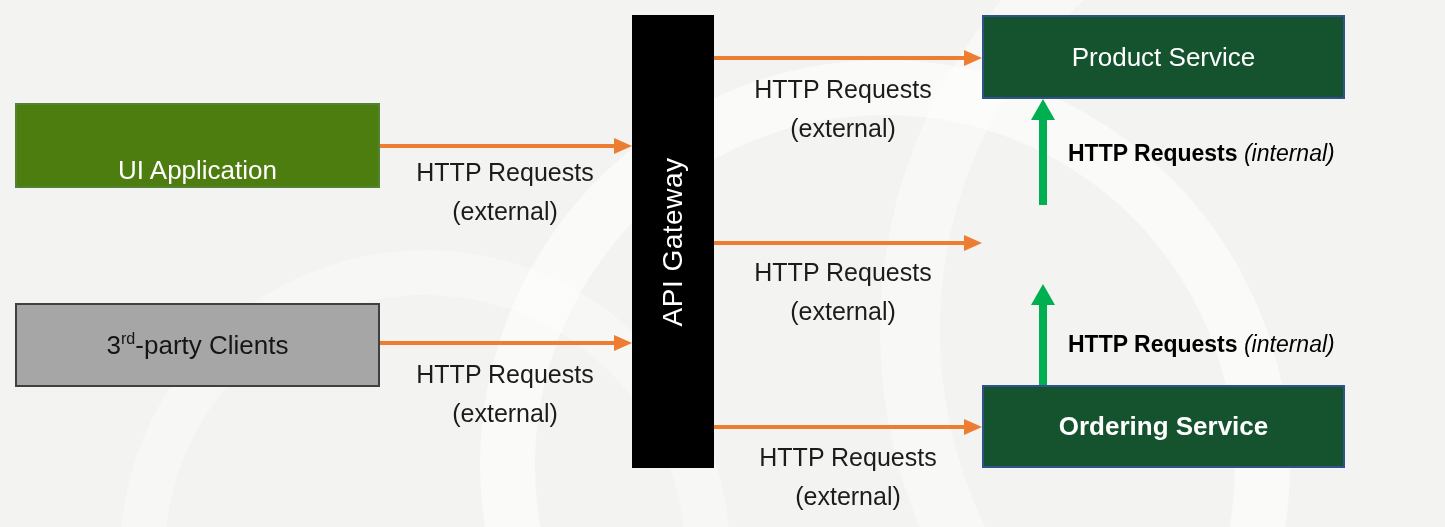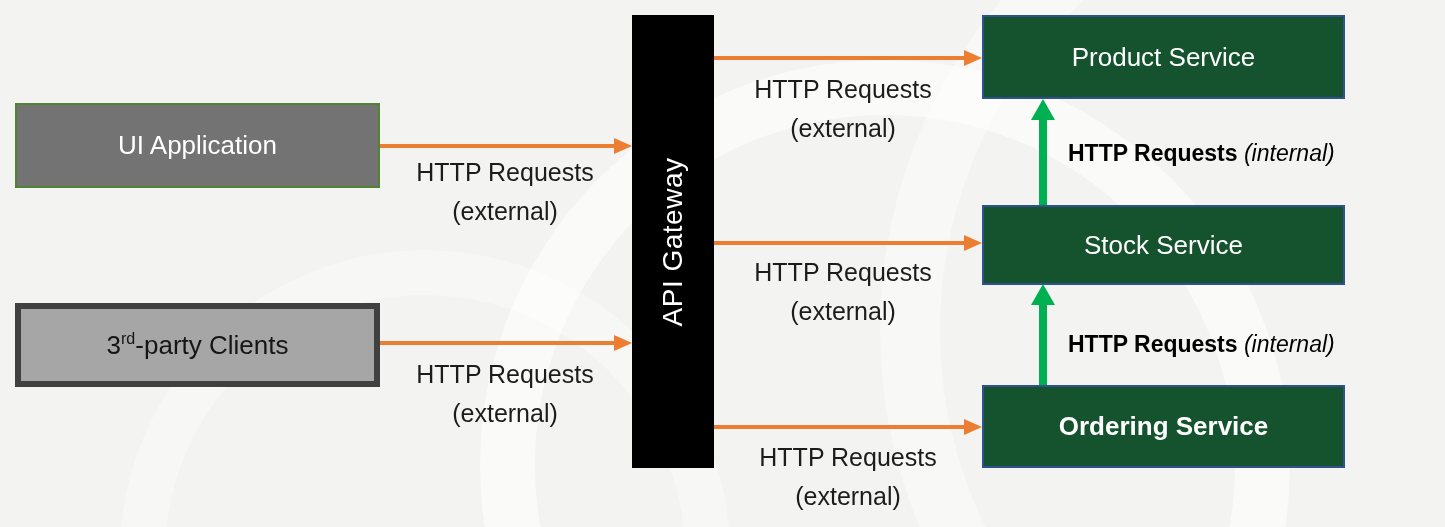--- a/index.html
+++ b/index.html
@@ -28,22 +28,22 @@
   .wm3 { width: 520px; height: 520px; border-width: 45px; left: 120px; top: 250px; border-color: rgba(255,255,255,0.35); }
 
   .node {
     position: absolute;
     display: flex;
     align-items: center;
     justify-content: center;
     box-sizing: border-box;
     font-size: 26px;
   }
-  .node-green  { background: #737373; border: 2px solid #548235; color: #ffffff; }
-  .node-gray   { background: #A6A6A6; border: 6px solid #404040; color: #151515; }
+  .node-green  { background: #4d7c0f; border: 2px solid #548235; color: #ffffff; align-items: flex-end; }
+  .node-gray   { background: #A6A6A6; border: 2px solid #404040; color: #151515; }
   .node-blue   { background: #14532d; border: 2px solid #2F528F; color: #ffffff; }
   .node-black  { background: #000000; color: #ffffff; }
 
   .ui-application   { left: 15px;  top: 103px; width: 365px; height: 85px; }
   .third-party      { left: 15px;  top: 303px; width: 365px; height: 84px; }
   .api-gateway      { left: 632px; top: 15px;  width: 82px;  height: 453px; }
   .product-service  { left: 982px; top: 15px;  width: 363px; height: 84px; }
   .stock-service    { left: 982px; top: 205px; width: 363px; height: 80px; }
   .ordering-service { left: 982px; top: 385px; width: 363px; height: 83px; font-weight: bold; }
 
@@ -119,23 +119,20 @@
   </div>
 
   <div class="node node-black api-gateway">
     <span class="vertical-text">API Gateway</span>
   </div>
 
   <div class="node node-blue product-service">
     <span>Product Service</span>
   </div>
 
-  <div class="node node-blue stock-service">
-    <span>Stock Service</span>
-  </div>
 
   <div class="node node-blue ordering-service">
     <span>Ordering Service</span>
   </div>
 
   <div class="oline" style="left:380px; top:144px; width:236px;"></div>
   <div class="ohead" style="left:614px; top:138px;"></div>
 
   <div class="oline" style="left:380px; top:341px; width:236px;"></div>
   <div class="ohead" style="left:614px; top:335px;"></div>

